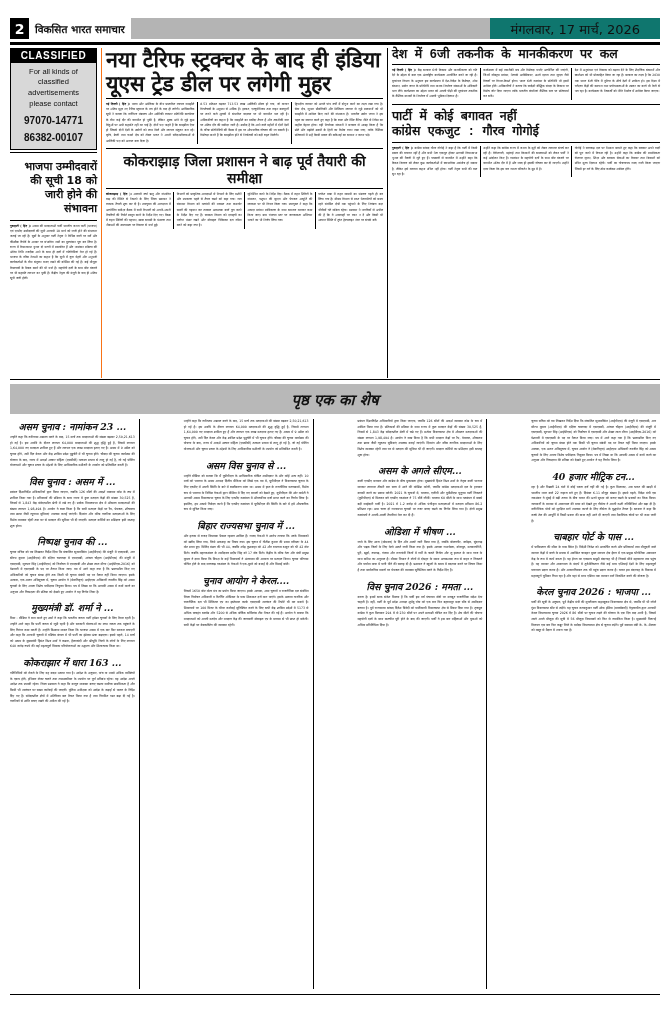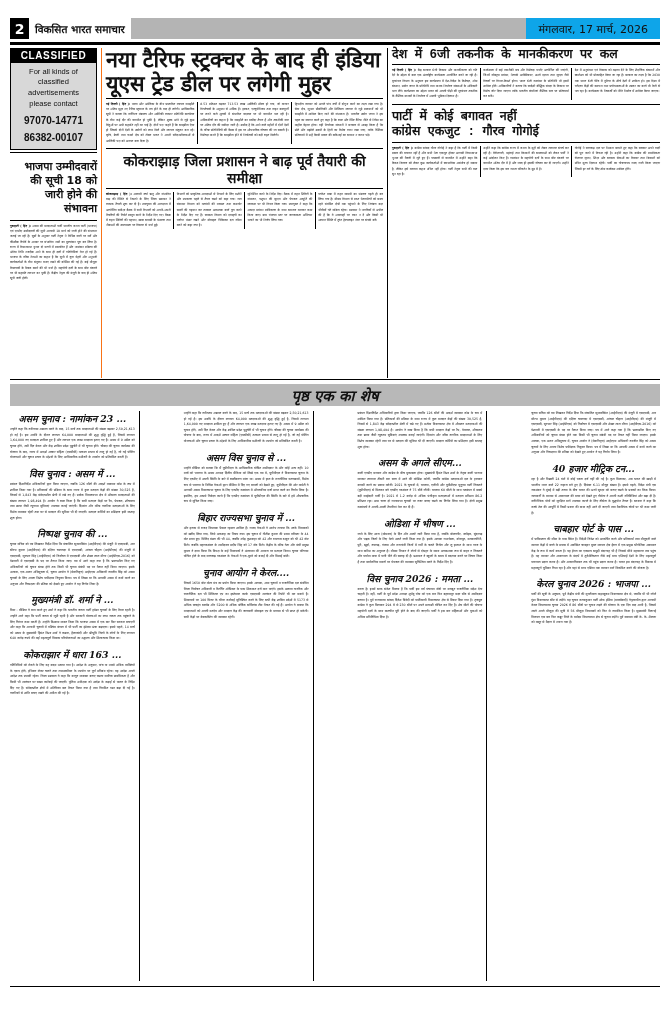--- a/index.html
+++ b/index.html
@@ -45,25 +45,25 @@
     display: flex;
     align-items: center;
     padding: 0 6px;
     font-size: 10.5px;
     font-weight: bold;
     font-family: "DejaVu Sans", sans-serif;
     white-space: nowrap;
   }
   .mast-filler { flex: 1; }
   .mast-date {
-    background: #0ea5e9;
+    background: #0f766e;
     display: flex;
     align-items: center;
-    padding: 0 12px;
-    font-size: 11px;
+    padding: 0 20px;
+    font-size: 13px;
     font-family: "DejaVu Sans", sans-serif;
     white-space: nowrap;
   }
   .rule-thick {
     height: 2.5px;
     background: #000;
     margin-top: 3px;
   }
   .rule-thin {
     height: 1px;
@@ -173,21 +173,21 @@
     font-family: "DejaVu Sans", sans-serif;
     color: #1a1a1a;
     word-spacing: 0.2px;
     hyphens: auto;
   }
   .dateline { font-weight: bold; }
 
   
   .cont-banner {
     background: #b8b8b8;
-    height: 22px;
+    height: 30px;
     display: flex;
     align-items: center;
     justify-content: center;
     margin-top: 4px;
   }
   .cont-banner .t {
     font-size: 15px;
     font-weight: bold;
     font-style: italic;
     font-family: "DejaVu Serif", serif;

